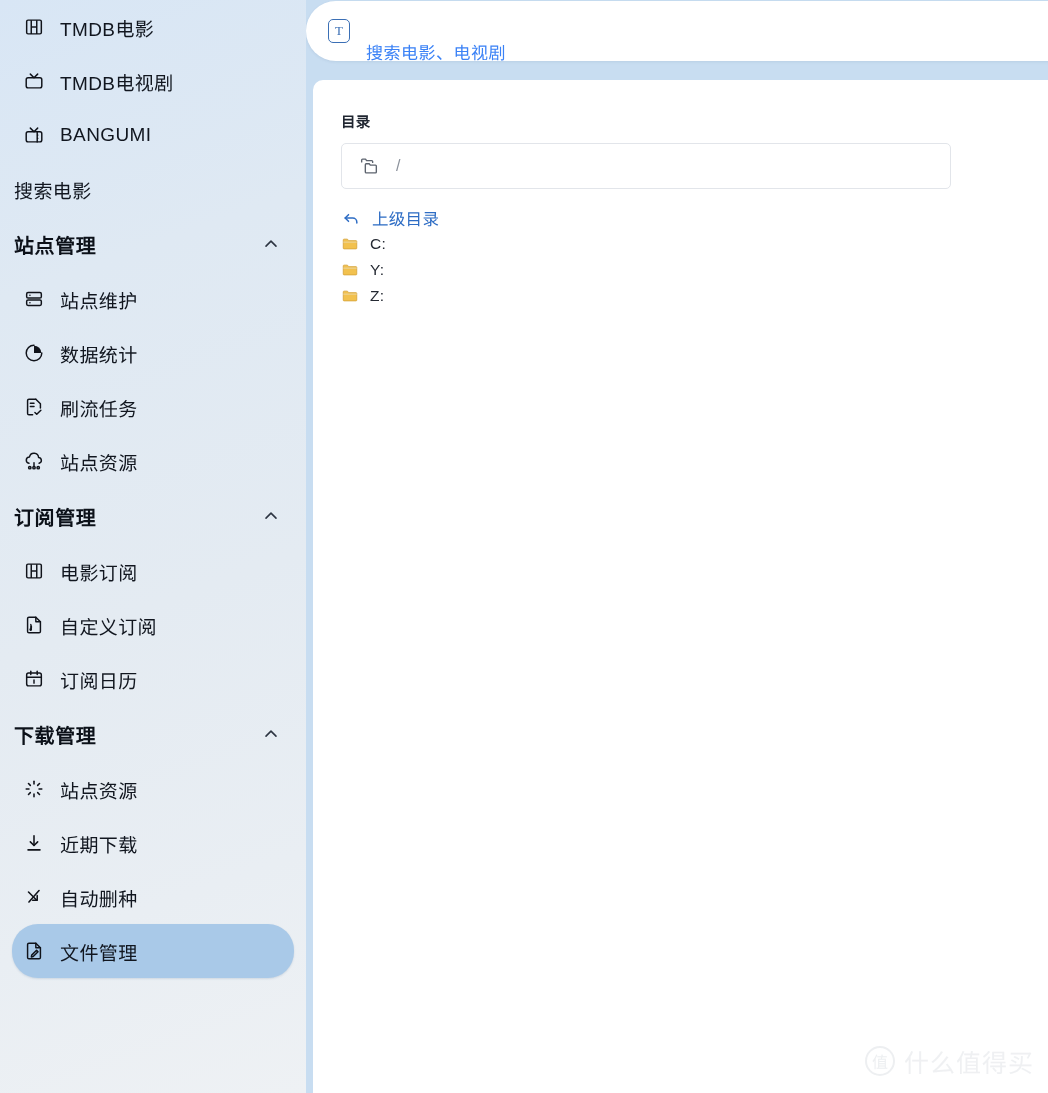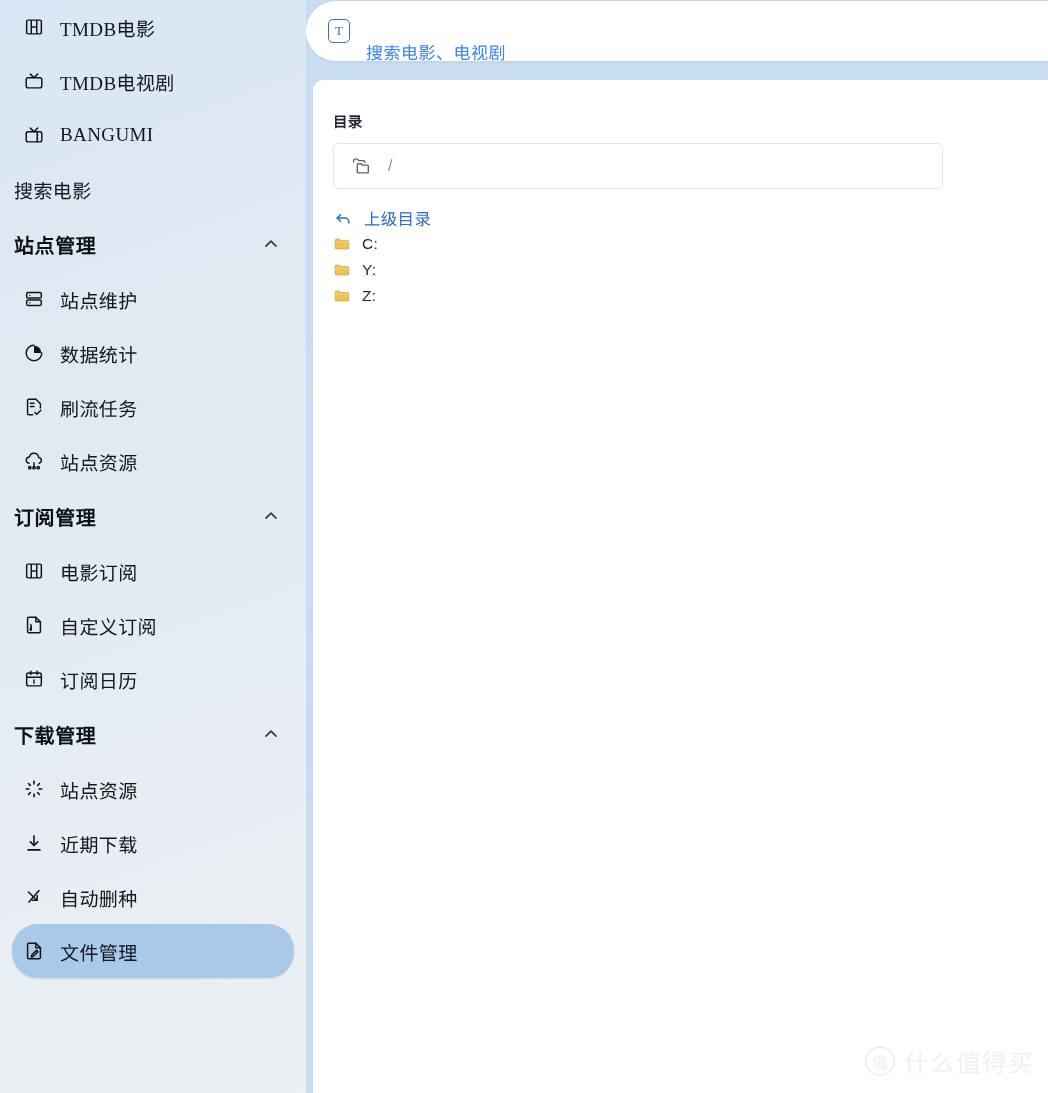--- a/index.html
+++ b/index.html
@@ -19,21 +19,20 @@
 
   
   .sidebar {
     position: relative;
     width: 306px;
     height: 1093px;
     flex: 0 0 306px;
     background: linear-gradient(160deg, #d8e6f5 0%, #dfe9f3 25%, #e4ebf2 55%, #e9eef3 80%, #eef1f4 100%);
     padding: 0 12px;
     overflow: hidden;
-    font-family: Liberation Serif, serif;
   }
   .nav-list { list-style: none; }
 
   .nav-item {
     display: flex;
     align-items: center;
     gap: 14px;
     height: 54px;
     padding: 0 12px 0 10px;
     border-radius: 26px;
@@ -140,21 +139,21 @@
 
   
   .card {
     position: absolute;
     left: 7px; top: 80px;
     width: 735px;
     height: 1013px;
     background: #ffffff;
     border-radius: 10px 0 0 0;
   }
-  .card-inner { padding: 30px 28px 0 12px; margin-left: 8px; }
+  .card-inner { padding: 30px 28px 0 28px; }
 
   .field-label {
     font-size: 14.5px;
     font-weight: 700;
     color: #1f2530;
     margin-bottom: 12px;
     letter-spacing: .3px;
   }
   .path-input {
     width: 610px;

